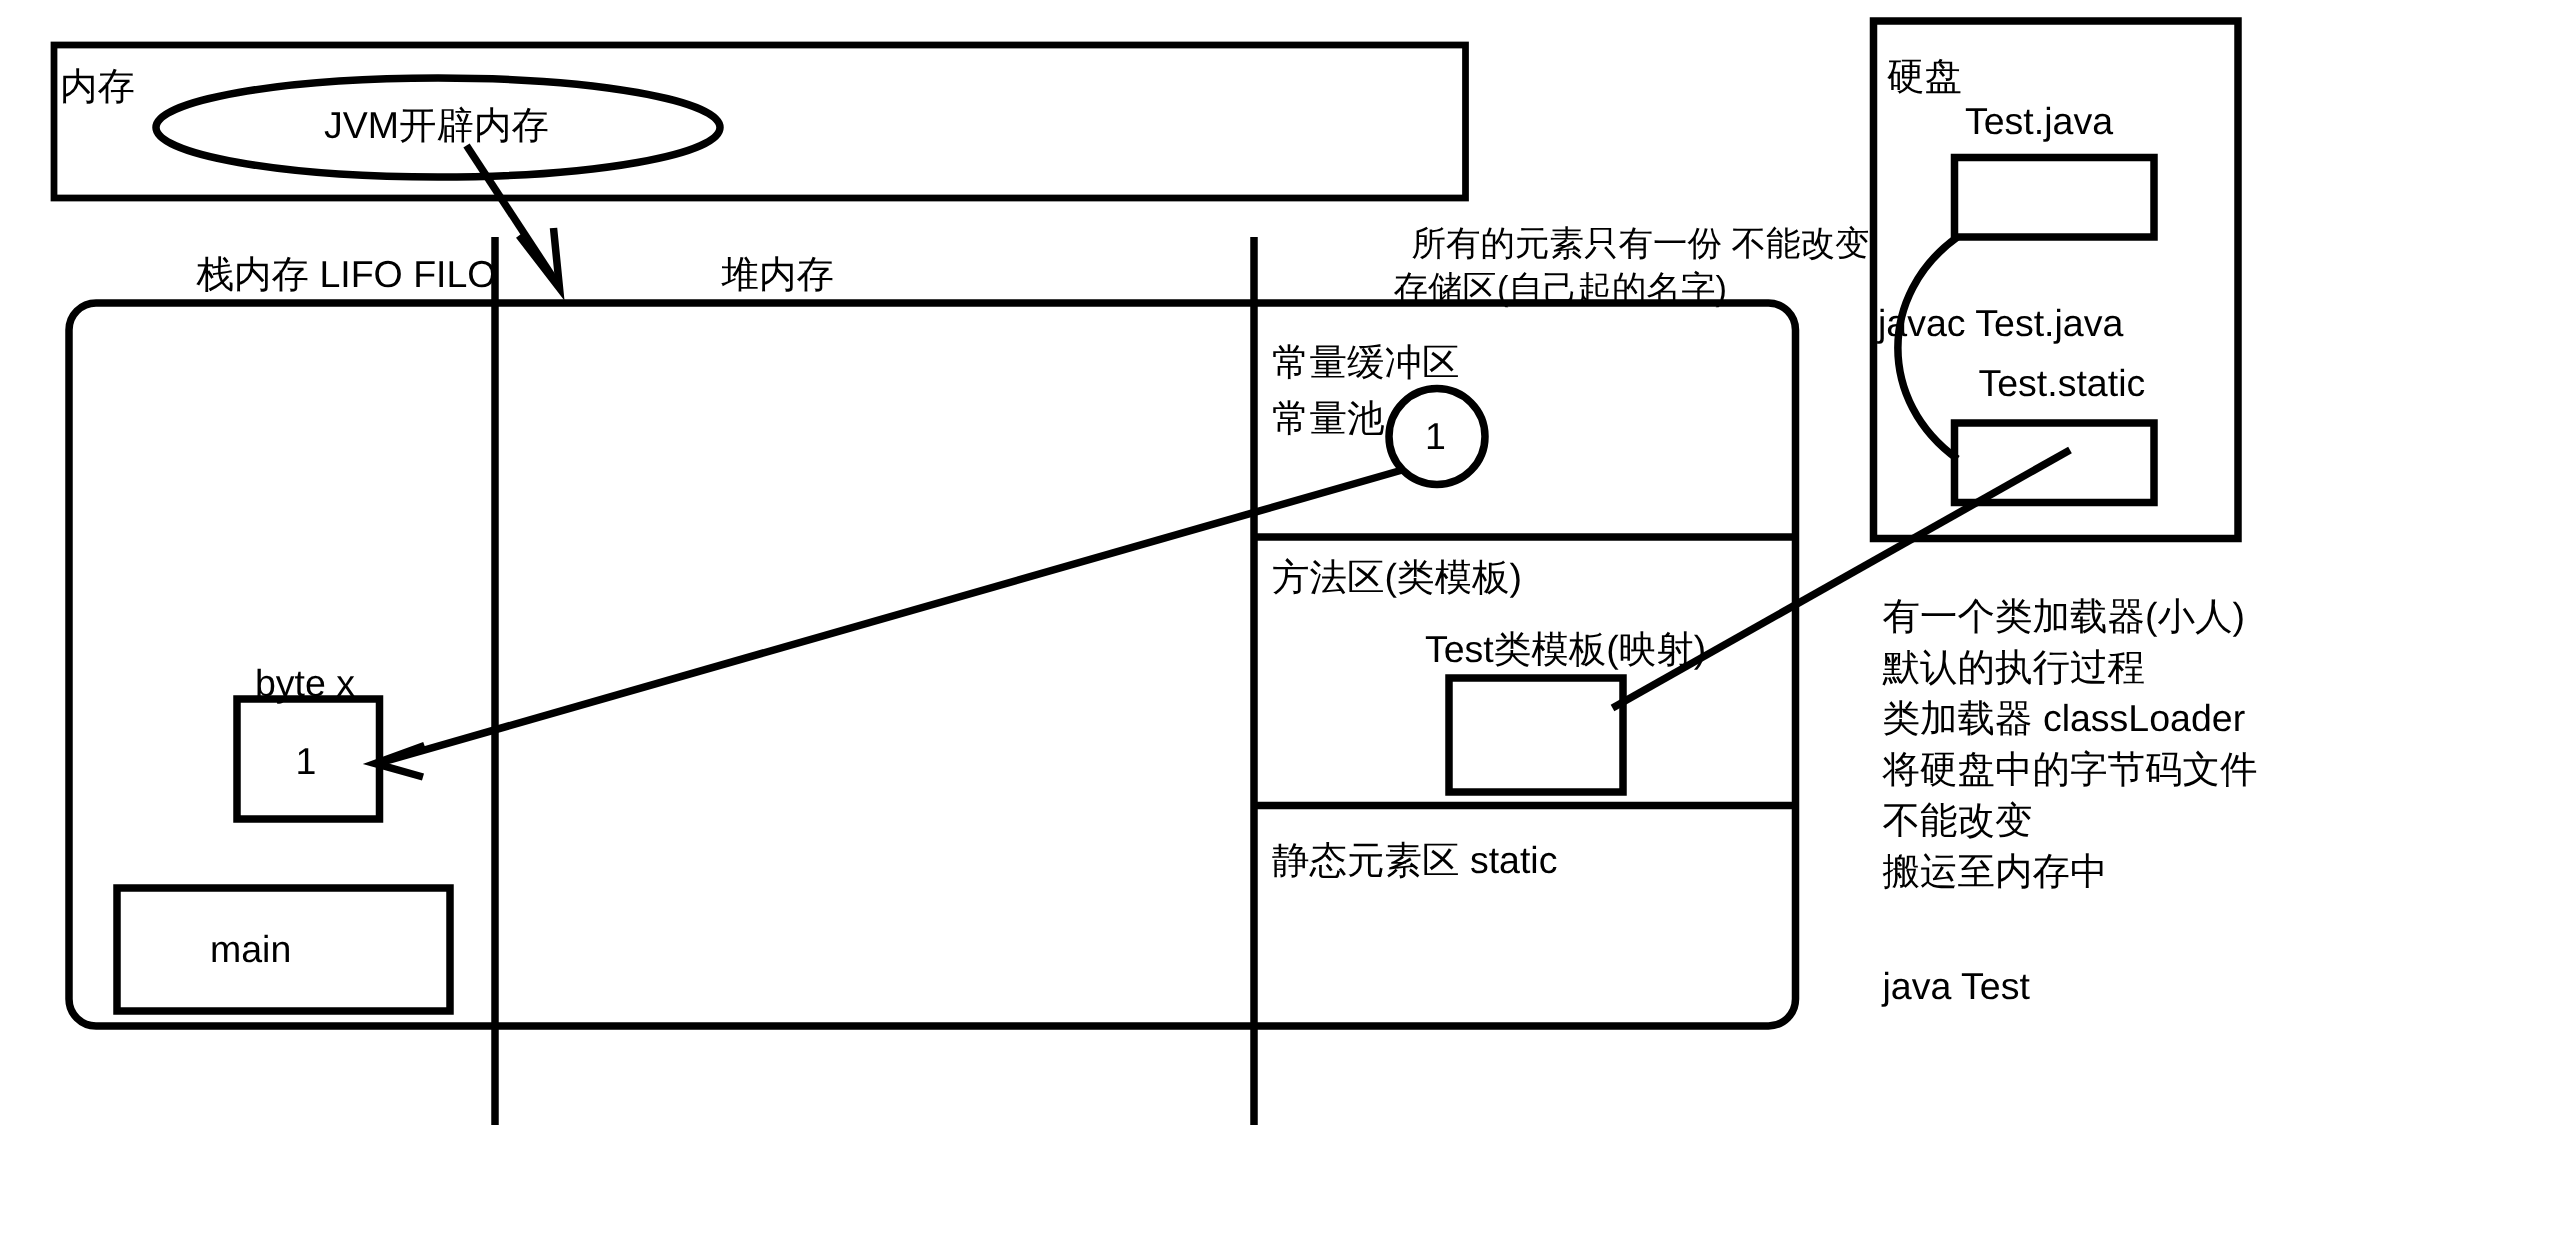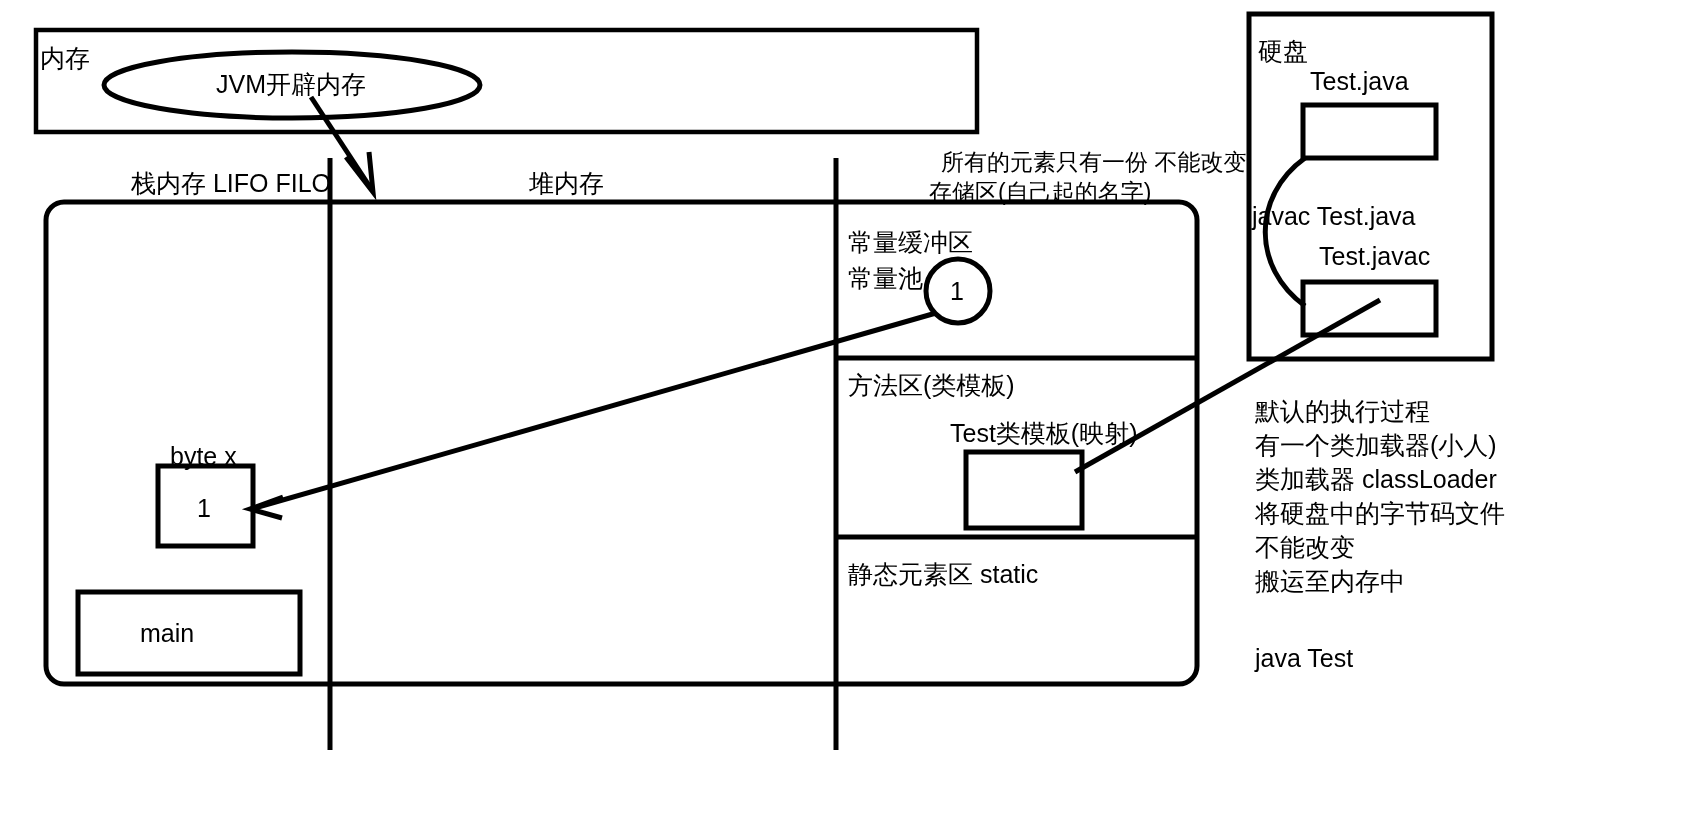--- a/index.html
+++ b/index.html
@@ -87,21 +87,21 @@
 
     <line x1="1380" y1="300" x2="1075" y2="472" stroke="#000" stroke-width="5"></line>
   </svg>
 
   <div class="lbl s25" style="left:40px; top:45px;">内存</div>
 
   <div class="lbl s25" style="left:216px; top:71px;">JVM开辟内存</div>
 
   <div class="lbl s25" style="left:131px; top:170px;">栈内存 LIFO FILO</div>
 
-  <div class="lbl s25" style="left:481px; top:170px;margin-left:48px;">堆内存</div>
+  <div class="lbl s25" style="left:481px; top:170px;">堆内存</div>
 
   <div class="lbl s23" style="left:929px; top:150px;margin-left:12px;">所有的元素只有一份 不能改变</div>
 
   <div class="lbl s23" style="left:929px; top:180px;">存储区(自己起的名字)</div>
 
   <div class="lbl s25" style="left:848px; top:229px;">常量缓冲区</div>
 
   <div class="lbl s25" style="left:848px; top:267px;font-family:Liberation Mono, monospace;">常量池</div>
 
   <div class="lbl s25" style="left:950px; top:278px;">1</div>
@@ -117,25 +117,25 @@
   <div class="lbl s25" style="left:197px; top:495px;">1</div>
 
   <div class="lbl s25" style="left:140px; top:620px;">main</div>
 
   <div class="lbl s25" style="left:1258px; top:38px;">硬盘</div>
 
   <div class="lbl s25" style="left:1310px; top:68px;">Test.java</div>
 
   <div class="lbl s25" style="left:1252px; top:203px;">javac  Test.java</div>
 
-  <div class="lbl s25" style="left:1319px; top:243px;">Test.javac</div>
+  <div class="lbl s25" style="left:1319px; top:243px;">Test.static</div>
 
   <div class="para" style="left:1255px; top:394px;">
+    <div>有一个类加载器(小人)</div>
     <div>默认的执行过程</div>
-    <div>有一个类加载器(小人)</div>
     <div>类加载器 classLoader</div>
     <div>将硬盘中的字节码文件</div>
     <div>不能改变</div>
     <div>搬运至内存中</div>
   </div>
 
   <div class="lbl s25" style="left:1255px; top:645px;">java  Test</div>
 
 </div>
 

